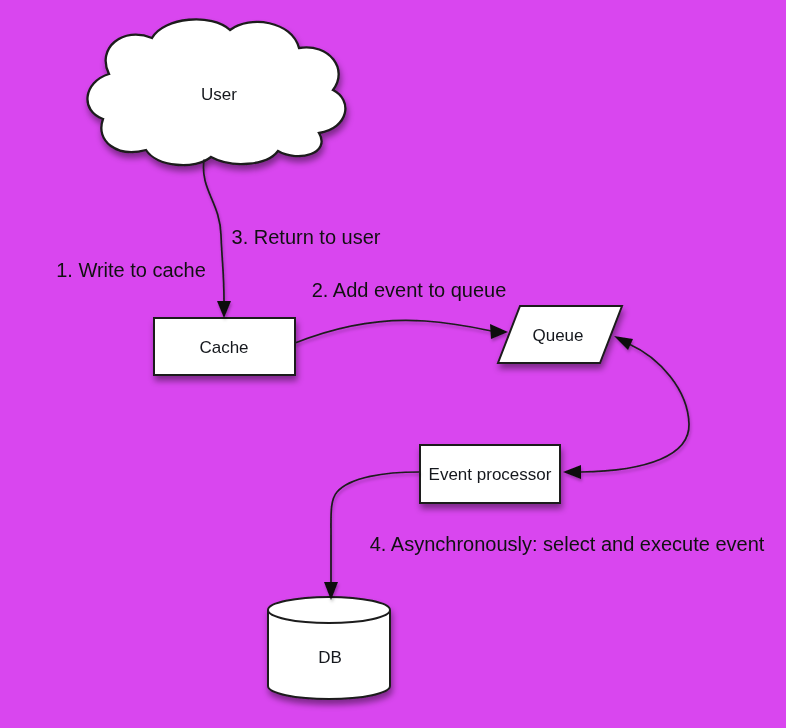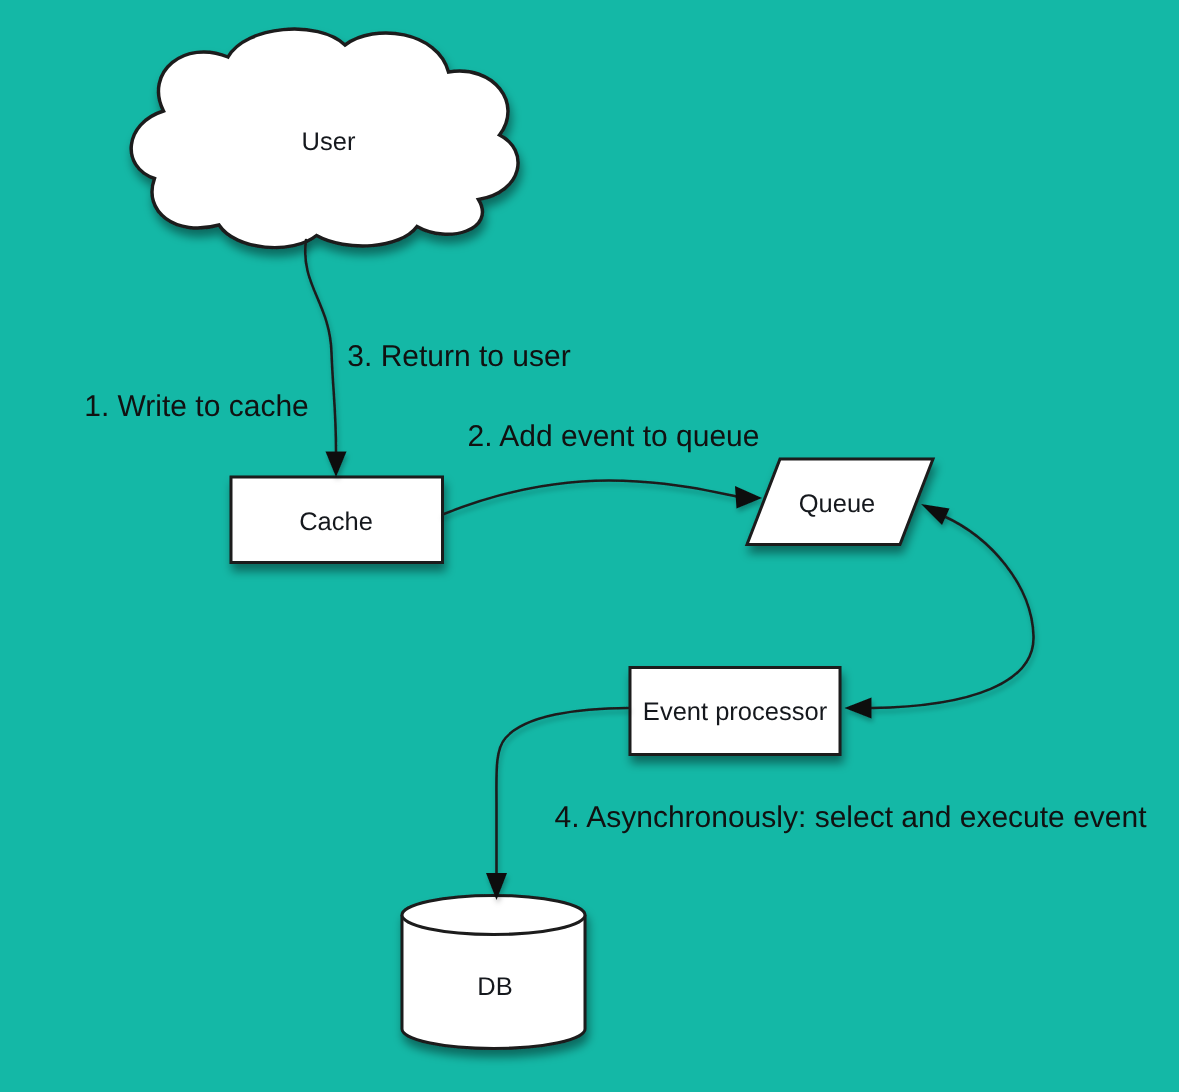--- a/index.html
+++ b/index.html
@@ -8,21 +8,21 @@
     background: #ffffff;
     width: 786px;
     height: 728px;
     overflow: hidden;
     font-family: "Liberation Sans", sans-serif;
   }
   .canvas {
     position: relative;
     width: 786px;
     height: 728px;
-    background: #14b8a6;
+    background: #d946ef;
   }
   svg { display: block; }
   .shape {
     fill: #ffffff;
     stroke: #1c1c1c;
     stroke-width: 2;
   }
   .cloud { stroke-width: 2.3; }
   .edge {
     fill: none;

